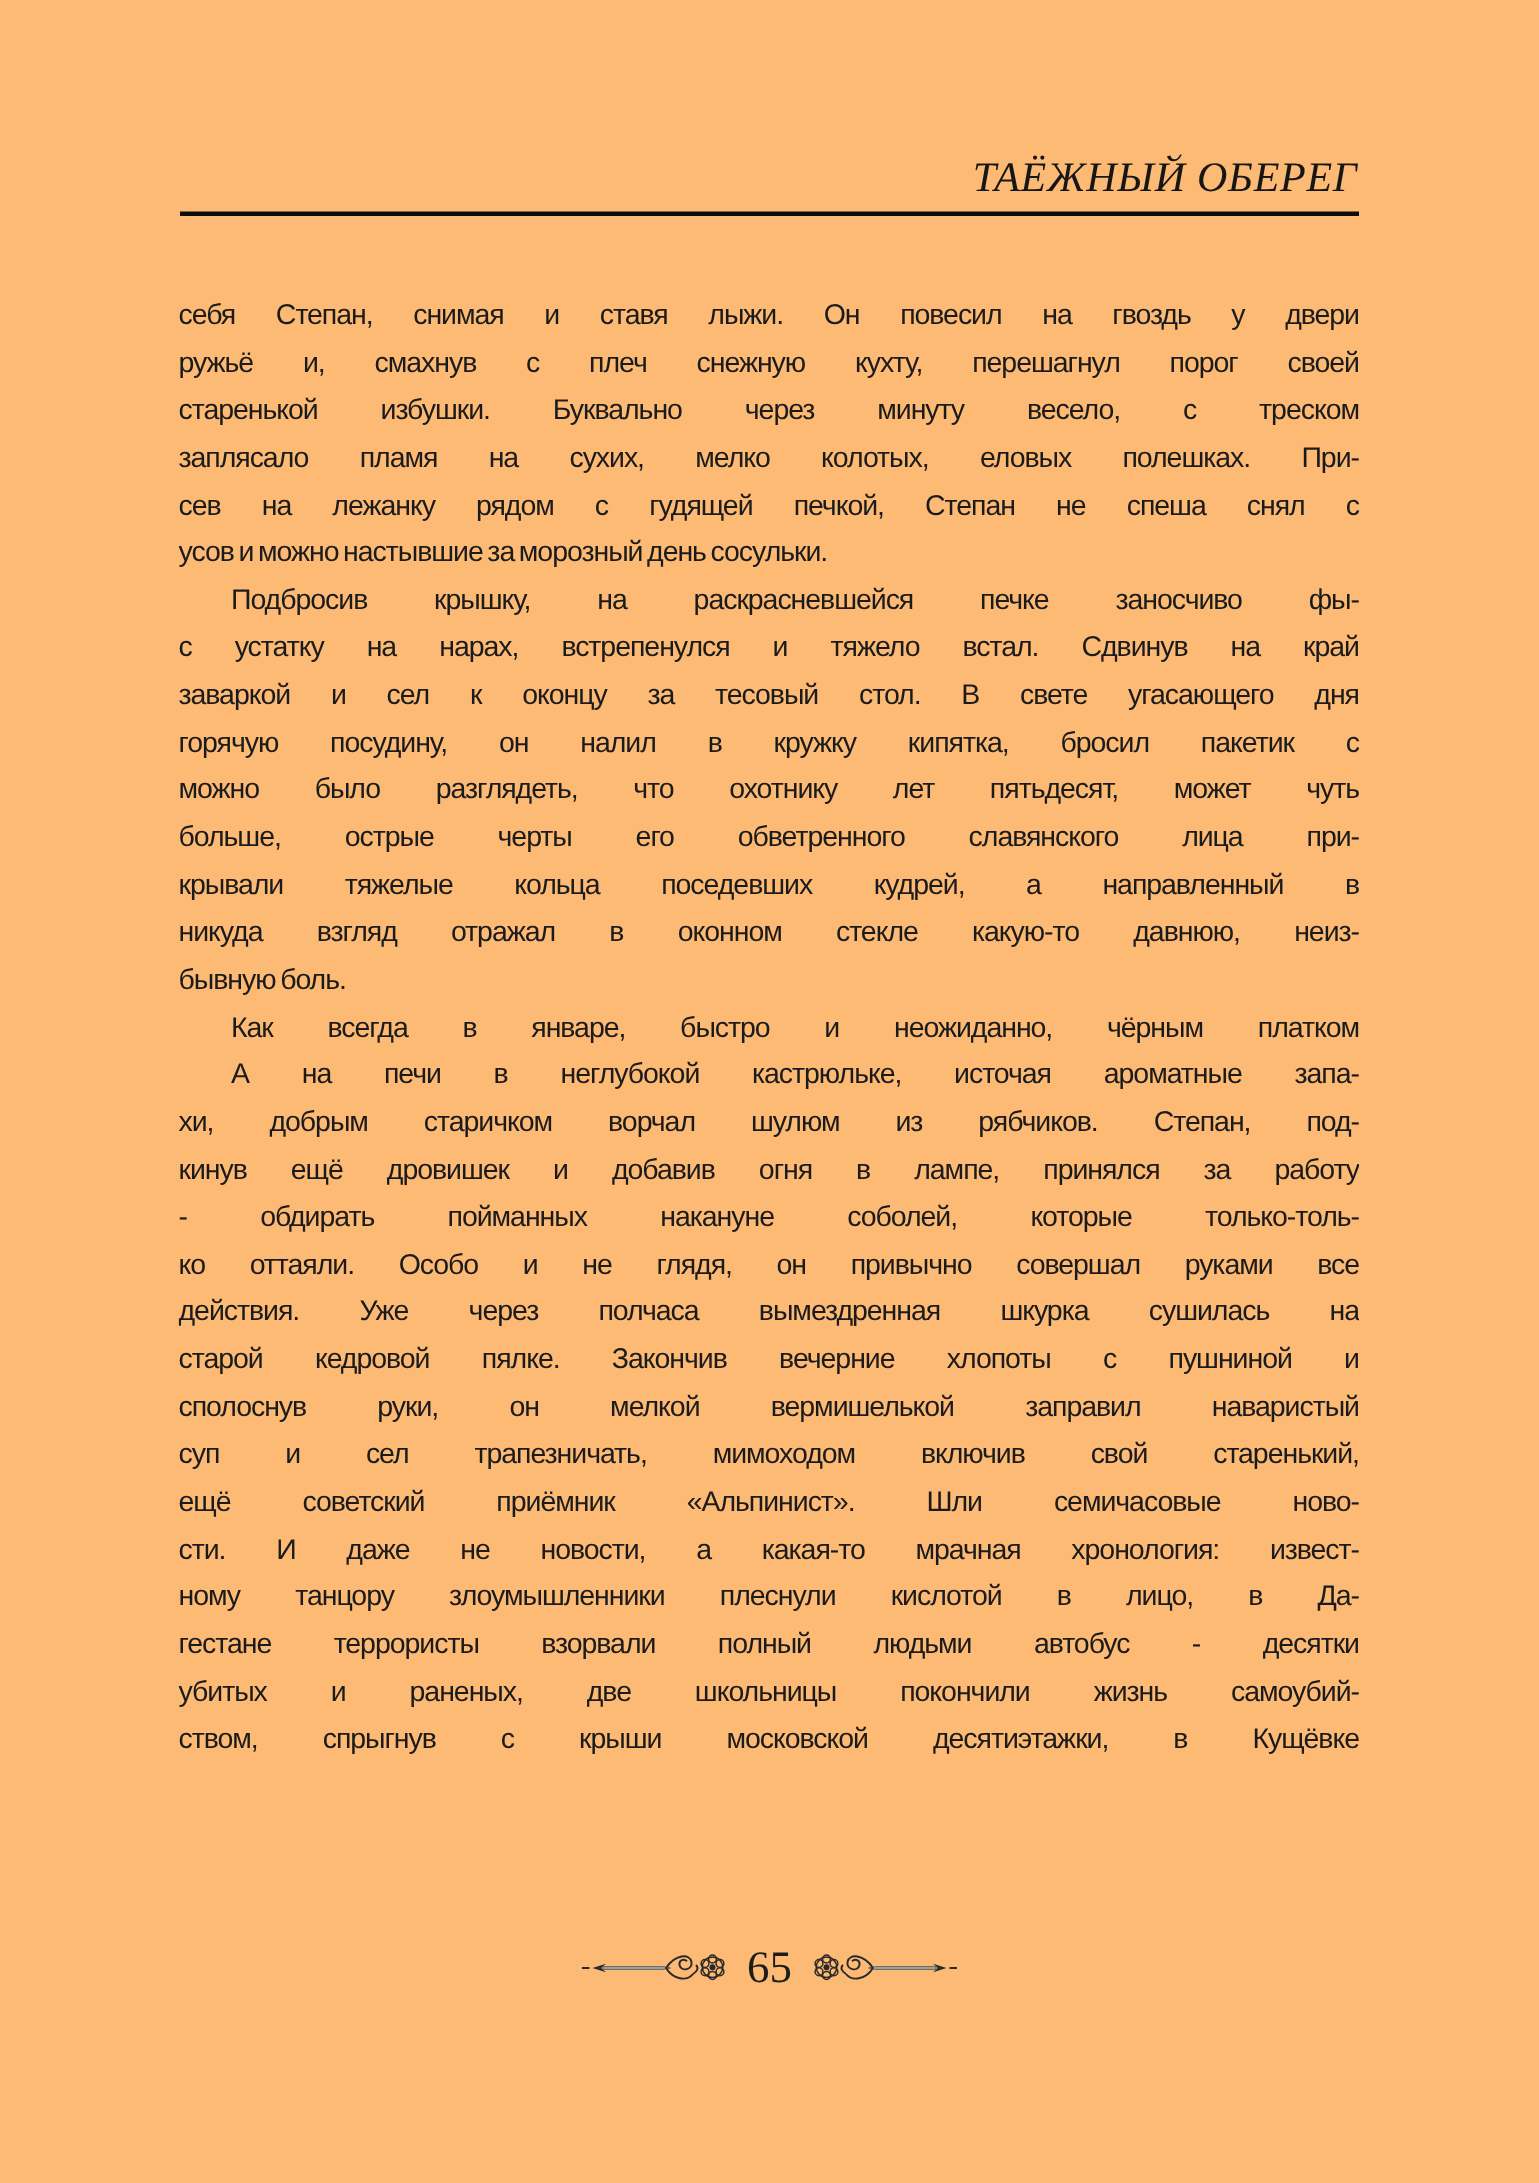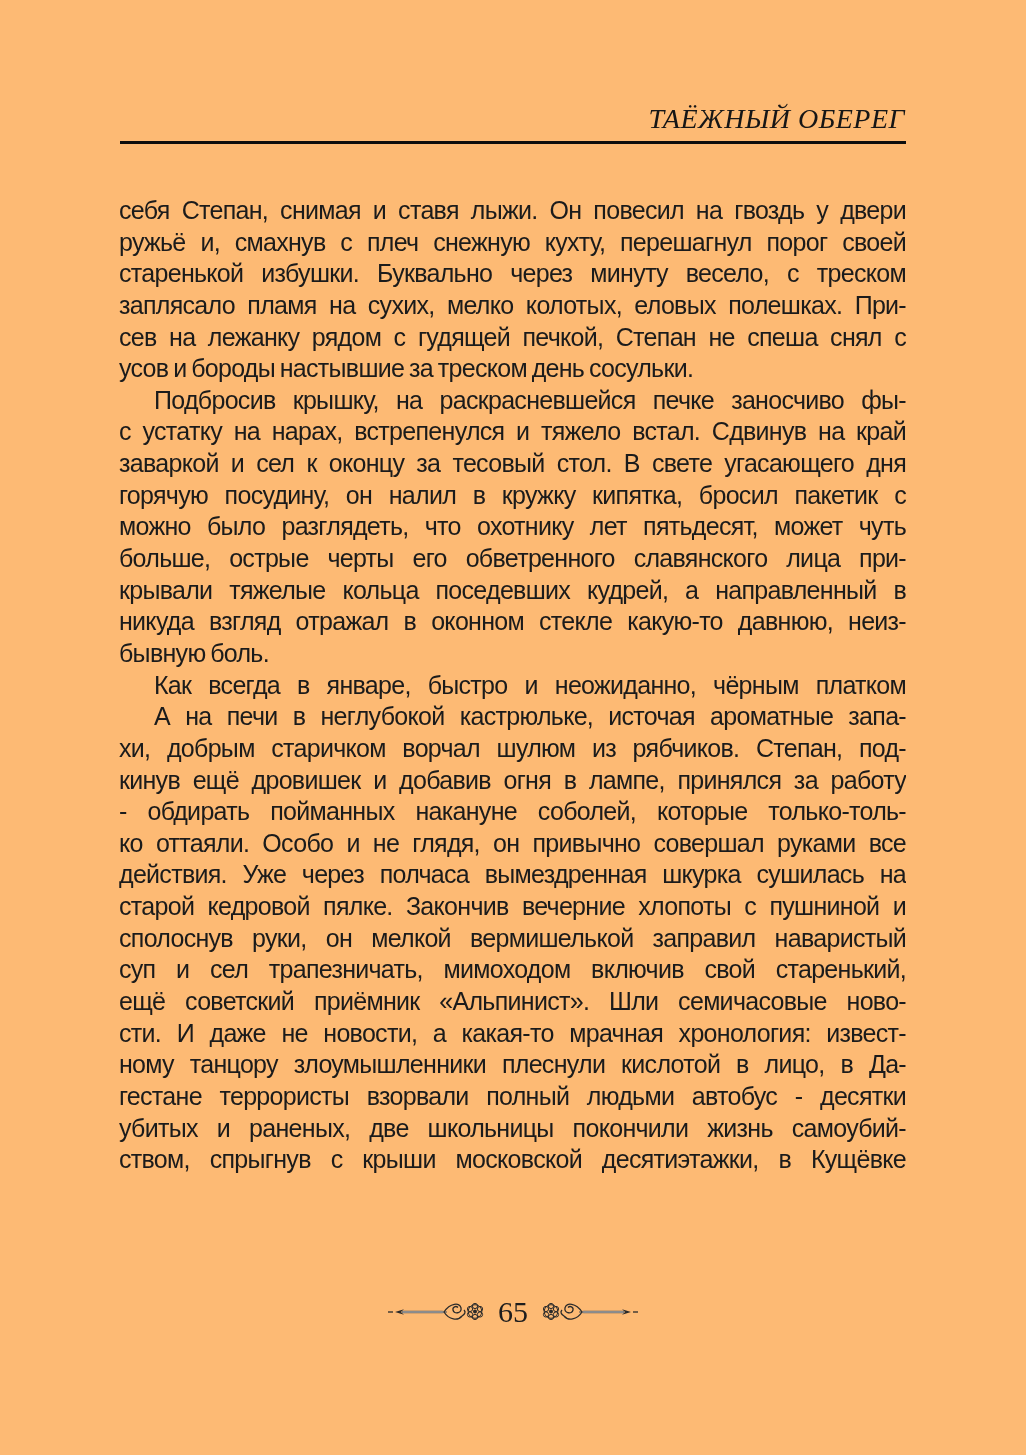--- a/index.html
+++ b/index.html
@@ -11,21 +11,21 @@
     position:absolute; top:103px; right:121px;
     font-family:"Liberation Serif", serif; font-style:italic;
     font-size:28px; letter-spacing:0.5px; color:#161616; white-space:nowrap;
   }
   .head-rule {
     position:absolute; top:141px; left:120px; width:786px; height:3px;
     background:#0d0d0d;
   }
   .body-text {
     position:absolute; top:195px; left:119px; width:787px;
-    font-size:25px; line-height:31.65px;
+    font-size:19px; line-height:31.65px;
     letter-spacing:-0.7px; word-spacing:-1.5px;
   }
   .para { margin:0; padding:0; }
   .line {
     text-align:justify; text-align-last:justify;
     max-height:31.65px; overflow:hidden;
   }
   .line.last { text-align-last:left; }
   .line.indent { text-indent:35px; }
   .footer {
@@ -50,21 +50,21 @@
 
   <div class="head-rule"></div>
 
   <div class="body-text">
     <div class="para">
       <div class="line">себя Степан, снимая и ставя лыжи. Он повесил на гвоздь у двери</div>
       <div class="line">ружьё и, смахнув с плеч снежную кухту, перешагнул порог своей</div>
       <div class="line">старенькой избушки. Буквально через минуту весело, с треском</div>
       <div class="line">заплясало пламя на сухих, мелко колотых, еловых полешках. При-</div>
       <div class="line">сев на лежанку рядом с гудящей печкой, Степан не спеша снял с</div>
-      <div class="line last">усов и бороды настывшие за треском день сосульки.</div>
+      <div class="line last">усов и можно настывшие за морозный день сосульки.</div>
     </div>
     <div class="para">
       <div class="line indent">Подбросив крышку, на раскрасневшейся печке заносчиво фы-</div>
       <div class="line">с устатку на нарах, встрепенулся  и тяжело встал. Сдвинув на край</div>
       <div class="line">заваркой и сел к оконцу за тесовый стол. В свете угасающего дня</div>
       <div class="line">горячую посудину, он налил в кружку кипятка, бросил пакетик с</div>
       <div class="line">можно было разглядеть, что охотнику лет пятьдесят, может чуть</div>
       <div class="line">больше, острые черты его обветренного славянского лица при-</div>
       <div class="line">крывали тяжелые кольца поседевших кудрей, а направленный в</div>
       <div class="line">никуда взгляд отражал в оконном стекле какую-то давнюю, неиз-</div>

